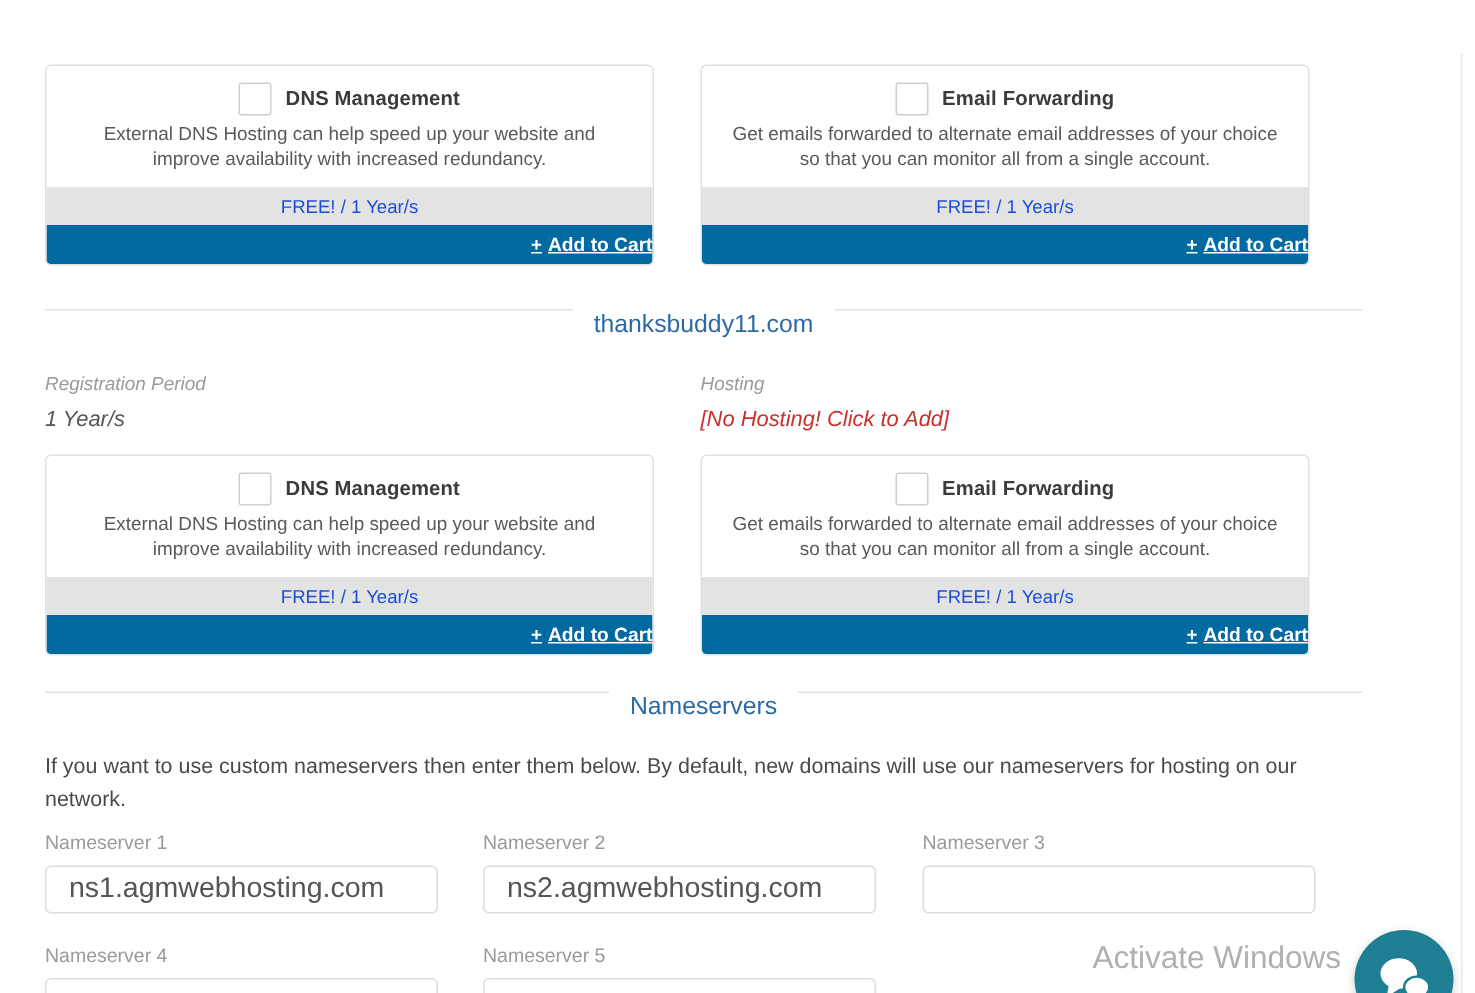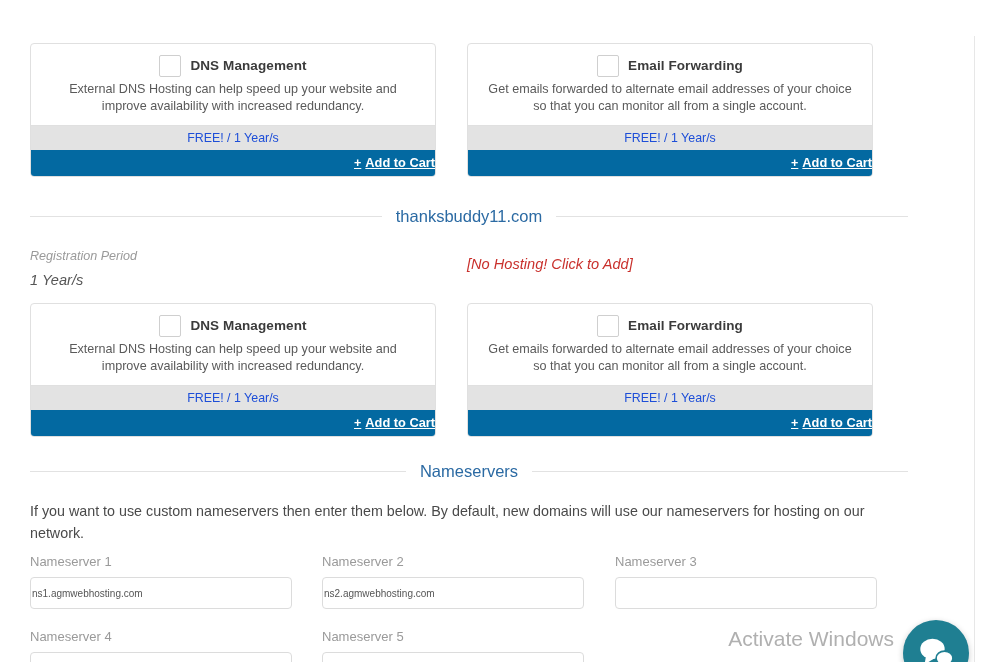--- a/index.html
+++ b/index.html
@@ -51,21 +51,21 @@
     font-size:12.8px;font-weight:bold;
     padding:5px 0 6px 0;cursor:pointer;
     user-select:none;
     text-decoration:underline;
   }
   .plus{font-weight:bold;margin-right:4px;font-size:12.5px;}
 
   
   .divider{
     position:absolute;left:30px;width:878px;height:20px;
-    display:flex;align-items:center;
+    display:flex;
   }
   .divider .line{flex:1 1 auto;height:1px;background:#e2e2e2;}
   .divider .dtext{
     padding:0 14px;font-size:16.5px;color:#2b6aa3;
     white-space:nowrap;line-height:20px;cursor:pointer;
   }
   .divider .dtext.plain{cursor:default;}
 
   
   .fieldrow{position:absolute;left:30px;width:878px;}
@@ -79,21 +79,21 @@
     position:absolute;left:30px;width:850px;
     font-size:14.3px;line-height:22px;color:#4a4a4a;
   }
   .ns-label{
     position:absolute;font-size:13px;color:#9a9a9a;line-height:16px;
   }
   .ns-input{
     position:absolute;height:32px;width:262px;
     border:1px solid #dcdcdc;border-radius:4px;background:#fff;
     box-sizing:border-box;font-family:"Liberation Sans", sans-serif;
-    font-size:10px;color:#555;padding:0 1px;outline:none;
+    font-size:19px;color:#555;padding:0 15px;outline:none;
   }
   .ns-input::placeholder{color:#b5b5b5;}
 
   
   .watermark{
     position:absolute;right:80px;bottom:46px;text-align:left;
     color:#b4b4b4;user-select:none;pointer-events:none;
   }
   .wm1{font-size:21px;line-height:27px;color:#b0b0b0;}
   .wm2{font-size:13.4px;line-height:20px;color:#b4b4b4;}
@@ -141,20 +141,21 @@
       <span class="dtext">thanksbuddy11.com</span>
       <span class="line"></span>
     </div>
 
     <div class="fieldrow" style="top:212px;height:46px;">
       <div class="fcol" style="left:0;width:420px;">
         <div class="flabel">Registration Period</div>
         <div class="fvalue">1 Year/s</div>
       </div>
       <div class="fcol" style="left:437px;width:420px;">
+        <div class="flabel">Hosting</div>
         <div class="fvalue danger">[No Hosting! Click to Add]</div>
       </div>
     </div>
 
     <div class="cards-row" style="top:267px;">
 
       <div class="card left">
         <div class="card-head">
           <span class="chk"></span>
           <span class="card-title">DNS Management</span>

